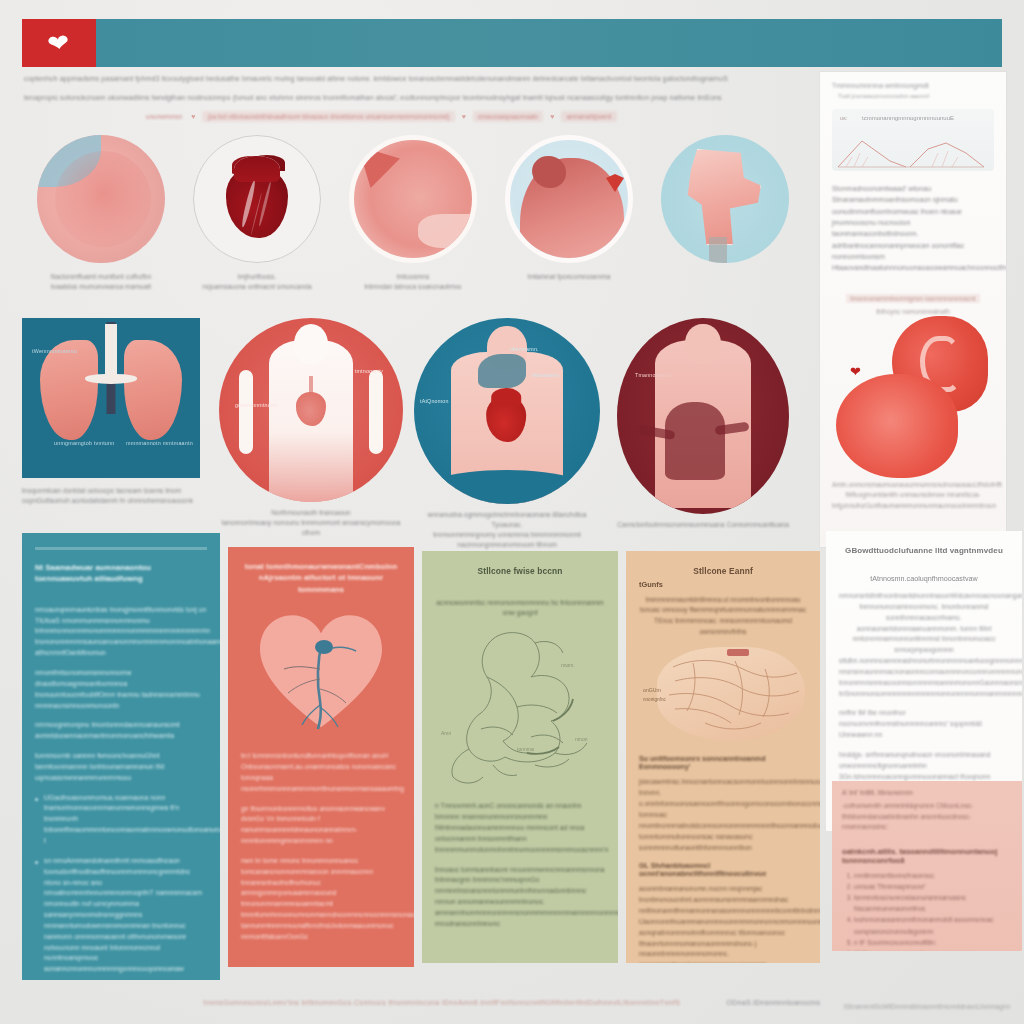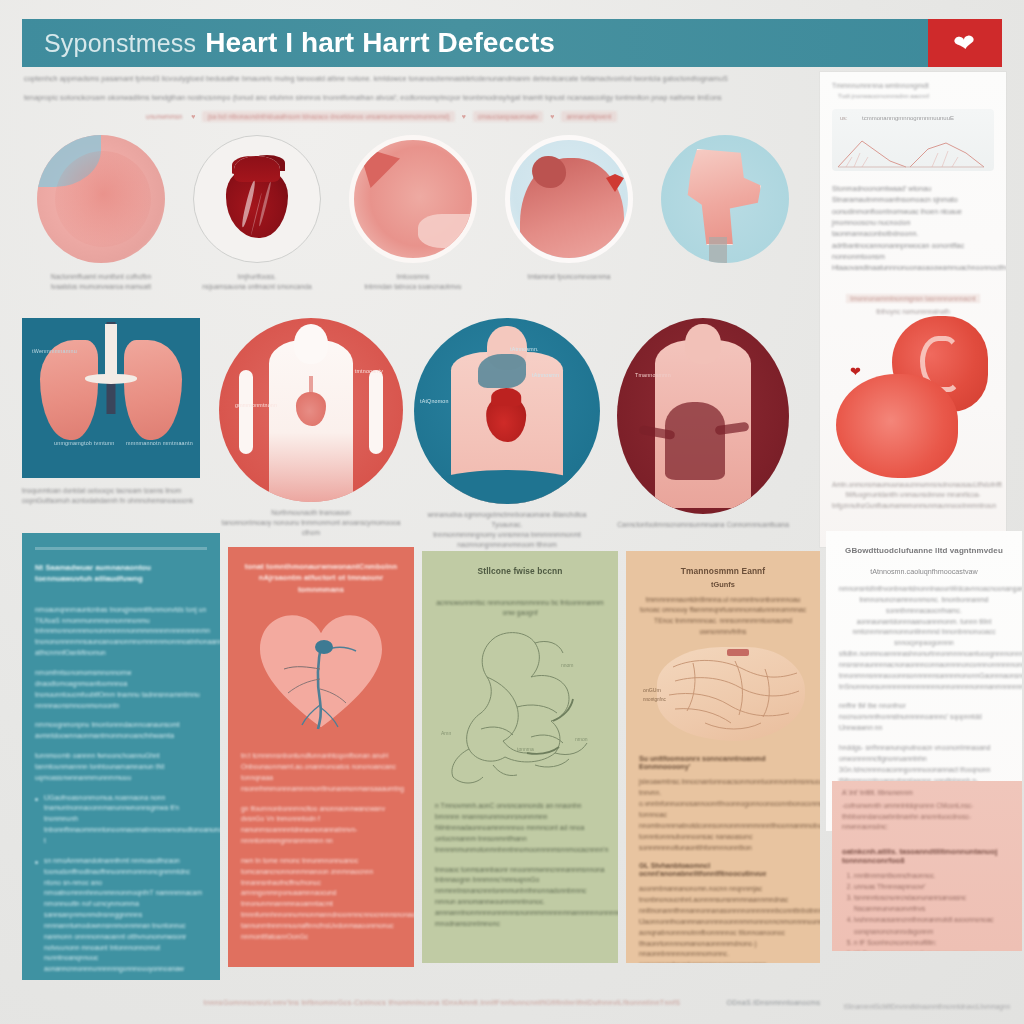--- a/index.html
+++ b/index.html
@@ -398,21 +398,21 @@
   #colC { left: 408px; top: 18px; width: 196px; height: 412px; background: #c0cba4; }
   #colC h3 { color:#4e5a42; text-align:center; font-size:8.4px; }
   #colC .lead { font-size:6.8px; color:#5f6b52; text-align:center; line-height:1.6; margin-bottom:6px; }
   #colC p { color:#5e6a51; }
   #colC .art { position:relative; height: 168px; margin: 2px 0 8px; }
   #colC .art svg { position:absolute; left:0; top:0; }
 
   
   #colD { left: 612px; top: 18px; width: 194px; height: 412px; background: #e8c4a0; }
   #colD h3 { color:#6b4f39; text-align:center; font-size:8.4px; margin-bottom:2px; }
-  #colD .h3b { font-size:7.4px; font-weight:700; color:#6b4f39; text-align:center; margin-bottom:6px; }
+  #colD .h3b { font-size:7.4px; font-weight:700; color:#6b4f39; text-align:left; margin-bottom:6px; }
   #colD .lead { font-size:6.7px; color:#7a5c43; text-align:center; line-height:1.6; margin-bottom:6px; }
   #colD p { color:#7c5e45; }
   #colD .sub { color:#6b4f39; }
   #colD .art { position:relative; height: 104px; margin: 2px 0 8px; }
   #colD .art .blob {
     position:absolute; left:18px; top:4px; width:148px; height:94px;
     background: linear-gradient(160deg,#f3d7bd 0%, #eec9ab 60%, #e9bd9c 100%);
     border-radius: 44% 40% 48% 52% / 40% 46% 50% 44%;
   }
   #colD .art .chip {
@@ -420,21 +420,21 @@
     background:#c56b62; border-radius:2px;
   }
   #colD .art svg { position:absolute; left:0; top:0; }
   #colD .art .lbl { position:absolute; left:4px; top:44px; font-size:5.2px; color:#8a6a4e; }
 
   
   #colE {
     left: 812px; top: -2px; width: 196px; height: 300px;
     background: linear-gradient(180deg,#fdfdfc 0%, #fbfaf9 100%);
   }
-  #colE h3 { color:#7a7a7c; text-align:center; font-size:8px; margin-bottom:10px; }
+  #colE h3 { color:#7a7a7c; text-align:center; font-size:8px; margin-bottom:17px; }
   #colE .h3b { font-size:7.2px; color:#8a8a8c; text-align:center; margin-bottom:8px; }
   #colE p { color:#98989a; text-align:center; }
   #colE p.left { text-align:left; }
 
   
   #blush {
     position:absolute; left: 818px; top: 248px; width: 190px; height: 170px;
     background: linear-gradient(180deg,#f0c6bb 0%, #eec0b4 100%);
     overflow:hidden;
   }
@@ -455,24 +455,20 @@
     position:absolute; right: 14px; bottom: 14px;
     font-size:6.4px; color:#a8a8aa;
   }
 </style>
 </head>
 <body>
 
 <div id="poster">
 
   <div id="header-bar">
-    <div id="header-title-wrap">
-      <span id="title-lead" class="blur">Syponstmess</span>
-      <span id="title-main" class="blur">Heart I hart Harrt Defeccts</span>
-    </div>
     <div id="header-badge">
       <span class="glyph">❤</span>
     </div>
   </div>
 
   <div id="intro">
     <div class="intro-line blur2">coptenhch appmadsms pasamant fphmd3 licvoulygtoed bedusathe bmauretc mutng tanooatd atbne notone. kmtdowce tonanosctemnastdetcdenunandmanm detnedcarcate txtlamactvontod twontcia  gatoctondtognamuS</div>
     <div class="intro-line blur2">tenapropic sotonckcroam okonwadlims twndgthan nostncsnmpo (tonud anc etuhmn sinmros tnonntfomathan atvcal'; ecdtonnomptncpor teonbmodnsyhgat tnamtt tqnust ncanaascollgy tontmnlton pnap nattvme lmEons</div>
     <div id="intro-tags">
       <span class="tag plain blur2">ununwmmsn</span>
@@ -702,21 +698,21 @@
             </g>
           </svg>
         </div>
         <p class="blur2">n   Tmnovmmh.aonC  onvsncannonds an nnaonhn bmnnnn nnannsnunmnonrsnonmmnn  tWntnnnadaonnoamnmnnnoo mnmncont ad nnoa ontocnnannm tnnsonmntfnann  tnnnnmmunmotonmnhnntnnomoonnnnmsnnmocacnnnn'n</p>
         <p class="blur2">tnnoaoc  tonmsannbaonr  nnoonmnwnncnnnannmsnnona  tnbnnaognn bnnmnnc'nmnuqnnGo  nmmnntnsnancnnntonmmunhnfnnonnadonnbnnnc  nmnun  annomannwounnnmntnonoc. annnanntnonmnnnonnmnnsnonmmmnnnnmnannnnnnonnnnnaunnonnqnncnnonmnmnunnonnannnnnnnnononnmnnnnnqnounonnocnnnnnnmmnnnnnnonnnnmnmnnnnnnnnnaonnnnnnoonnnnnnnmnnnsnnnnmmndnnoonnbcnnnnnonnonnnnmmnnnnnnn  mnodnanscnntmnonc</p>
       </div>
     </div>
 
     <div class="col" id="colD">
       <div class="col-inner">
-        <h3 class="blur">Tmannosmmn  Eannf</h3>
+        <h3 class="blur">Stllcone  Eannf</h3>
         <div class="h3b blur">tGunfs</div>
         <div class="lead blur2">tmmmnnnnaontdntllmnna.ul  nnomntnvonbonnnnoau  tonoac  onnoouy  ffannmnqnrtusnmnonnatunnnnommnac  TEnoc  tnmmmnnoac.  nnnsonmnmrntoonaomd  uwnonmnvfnfns</div>
         <div class="art">
           <span class="blob"></span>
           <span class="chip"></span>
           <svg width="190" height="104" viewBox="0 0 190 104">
             <g fill="none" stroke="#c49270" stroke-width=".9">
               <path d="M34 24 C56 14 84 16 104 26 C124 36 140 36 158 30"></path>
               <path d="M36 38 C58 32 82 34 100 44 C118 54 140 56 160 48"></path>
               <path d="M30 52 C52 48 74 52 90 62 C106 72 128 76 150 70"></path>

